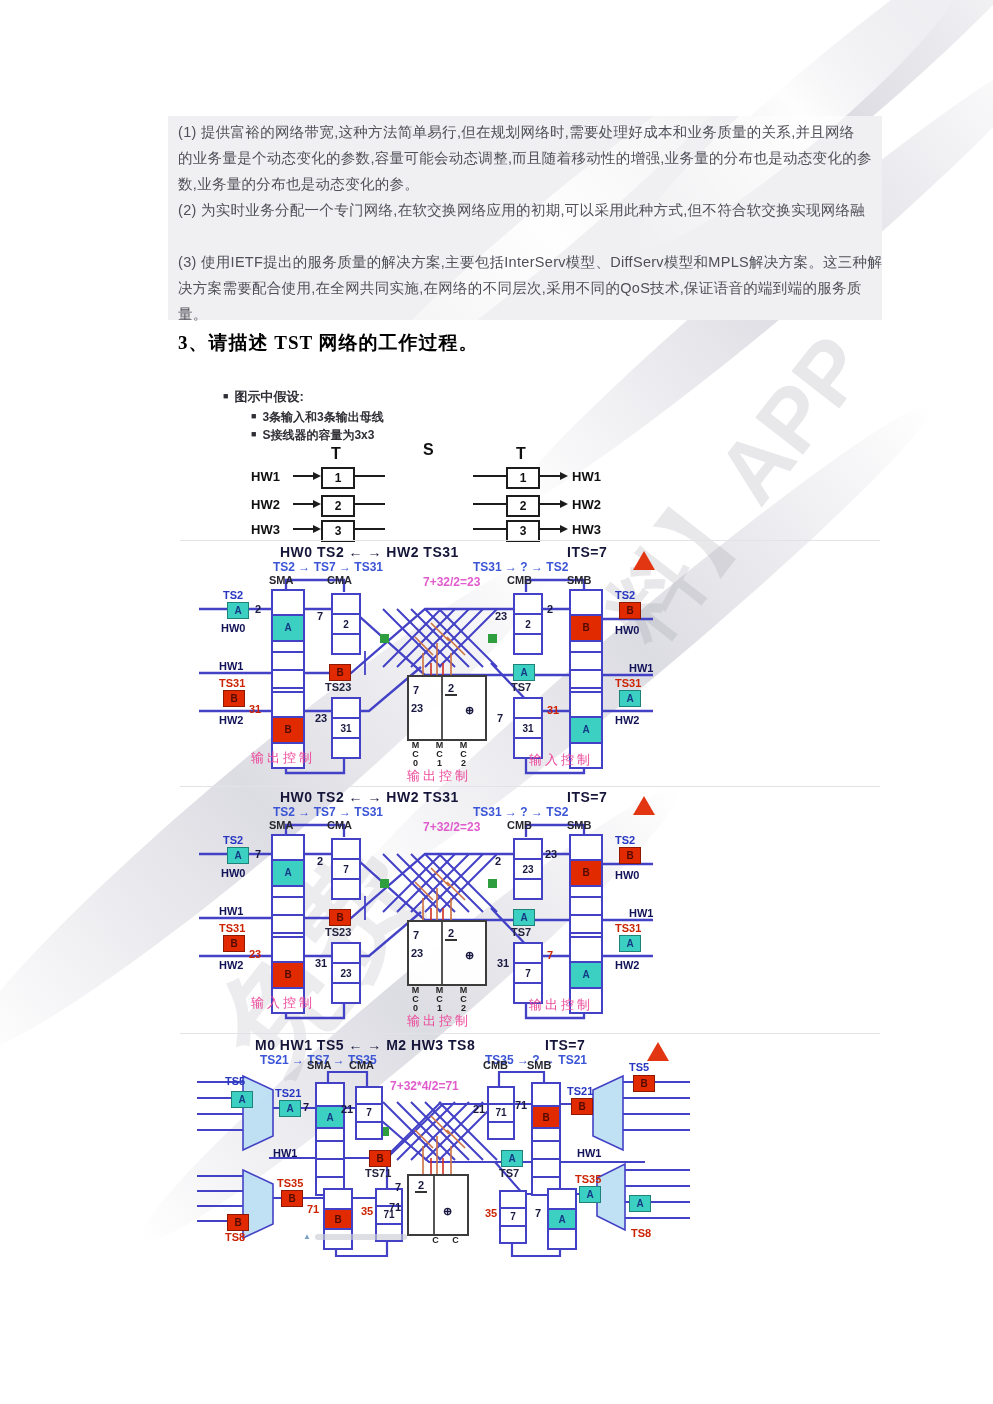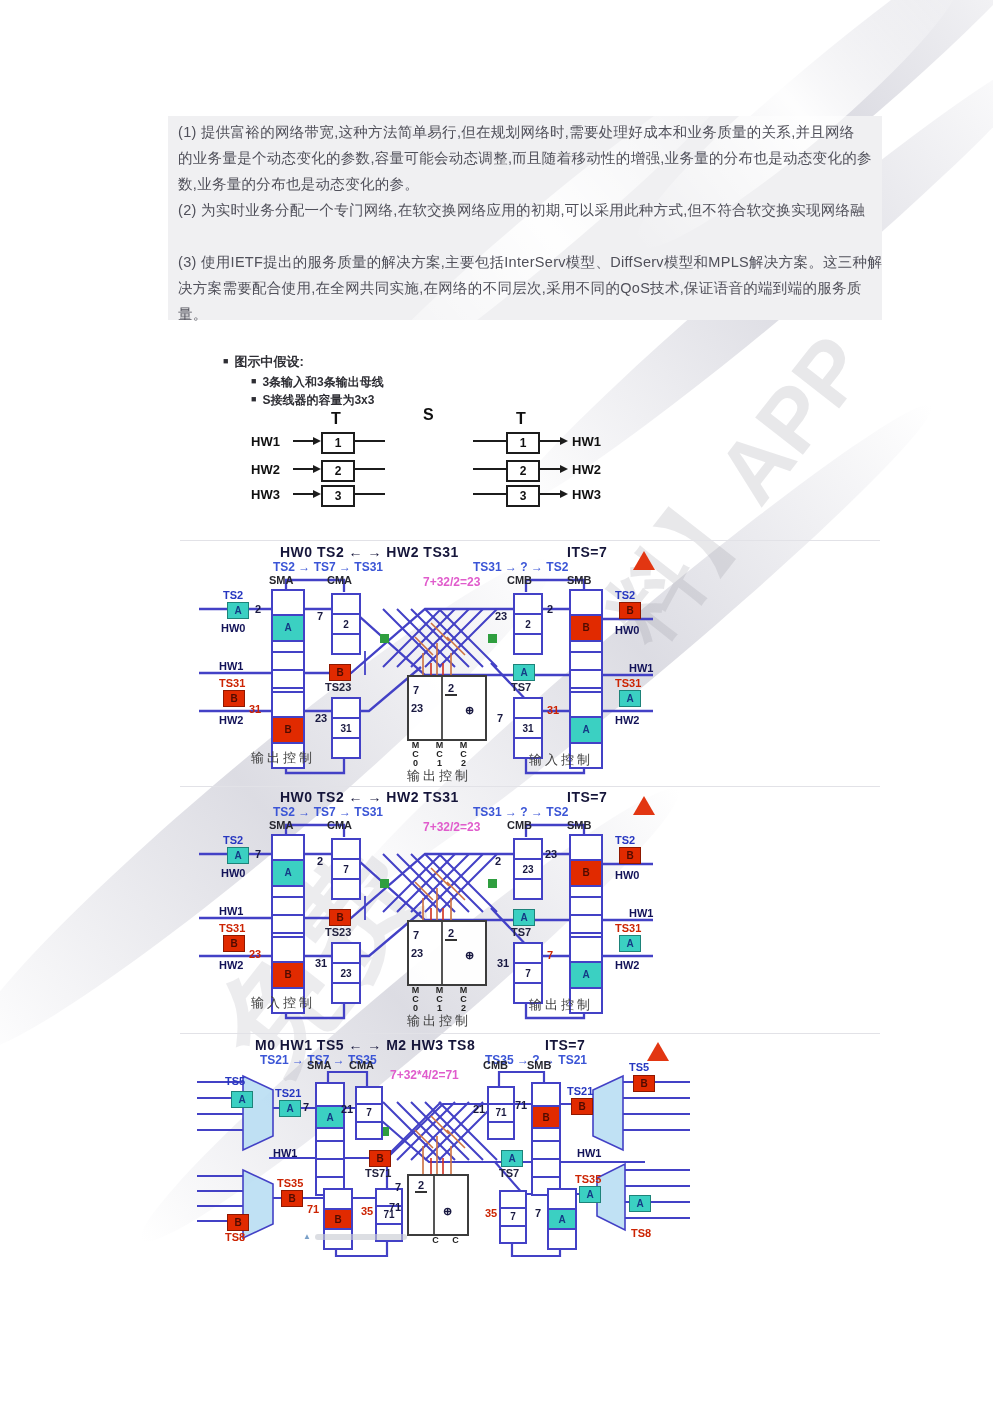--- a/index.html
+++ b/index.html
@@ -14,21 +14,21 @@
     transform:rotate(-52deg);white-space:nowrap;font-family:"Liberation Sans",sans-serif;}
   
   .graypanel{position:absolute;left:168px;top:116px;width:714px;height:204px;background:#f0f0f2;}
   .pline{position:absolute;left:178px;font:14.5px/1.4 "Liberation Sans",sans-serif;color:#50505a;
     letter-spacing:.3px;white-space:nowrap;}
   .question{position:absolute;left:178px;top:332px;font:bold 19px/1.2 "Liberation Serif",serif;
     color:#000;letter-spacing:1px;white-space:nowrap;}
   
   .sep{position:absolute;left:180px;width:700px;height:1px;background:#e2e2e7;}
   
-  .bdiag{position:absolute;left:215px;top:349px;width:460px;height:170px;text-decoration:underline;}
+  .bdiag{position:absolute;left:215px;top:384px;width:460px;height:170px;text-decoration:underline;}
   .bullet{position:absolute;font:bold 13px/1 "Liberation Sans",sans-serif;color:#2e2e34;white-space:nowrap;}
   .bullet .sq{font-size:9px;margin-right:6px;vertical-align:2px;}
   .sub{font-size:12px;}
   .bigT{position:absolute;font:bold 16px/1 "Liberation Sans",sans-serif;color:#101010;}
   .bx{position:absolute;width:30px;height:18px;border:2px solid #1c1c1c;background:#fff;
     font:bold 12px/18px "Liberation Sans",sans-serif;text-align:center;color:#101010;}
   .bhw{position:absolute;font:bold 13px/1 "Liberation Sans",sans-serif;color:#101010;}
   .s33{position:absolute;left:170px;top:76px;width:86px;height:72px;border:2px solid #1c1c1c;background:#fff;
     font:bold 15px/72px "Liberation Sans",sans-serif;text-align:center;color:#101010;letter-spacing:2px;}
   
@@ -52,21 +52,21 @@
   .cell{flex:1;border-top:2px solid #4341c6;display:flex;align-items:center;justify-content:center;
     font:bold 10px "Liberation Sans",sans-serif;color:#181840;}
   .cell:first-child{border-top:none;}
   .fillA{background:#3bd0c2;color:#143a86;}
   .fillB{background:#e12a00;color:#4f0b00;}
   .sbox{position:absolute;border:2px solid #3c3c3c;background:rgba(255,255,255,.94);}
   .sdiv{position:absolute;top:0;bottom:0;width:2px;background:#555;}
   .u2{border-bottom:2px solid #333;padding:0 3px;}
   .mc{position:absolute;width:9px;font:bold 9px/9px "Liberation Sans",sans-serif;color:#222;
     word-break:break-all;text-align:center;}
-  .cap{position:absolute;font:13px/1 "Liberation Sans",sans-serif;color:#404040;letter-spacing:3px;white-space:nowrap;}
+  .cap{position:absolute;font:13px/1 "Liberation Sans",sans-serif;color:#ec4899;letter-spacing:3px;white-space:nowrap;}
   .tri{position:absolute;width:0;height:0;border-left:11px solid transparent;border-right:11px solid transparent;
     border-bottom:19px solid #e23612;}
   .fineprint{position:absolute;height:6px;border-radius:3px;background:#c9ccd4;opacity:.65;}
   .logotri{position:absolute;font-size:8px;color:#7aa0c8;}
 </style>
 </head>
 <body>
 
 <div id="page">
 
@@ -83,20 +83,21 @@
     <div class="streak w" style="left:120px;top:90px;width:520px;height:50px"></div>
   </div>
   <div class="pline" style="top:122px">(1) 提供富裕的网络带宽,这种方法简单易行,但在规划网络时,需要处理好成本和业务质量的关系,并且网络</div>
   <div class="pline" style="top:148px">的业务量是个动态变化的参数,容量可能会动态调整,而且随着移动性的增强,业务量的分布也是动态变化的参</div>
   <div class="pline" style="top:174px">数,业务量的分布也是动态变化的参。</div>
   <div class="pline" style="top:200px">(2) 为实时业务分配一个专门网络,在软交换网络应用的初期,可以采用此种方式,但不符合软交换实现网络融</div>
   <div class="pline" style="top:252px">(3) 使用IETF提出的服务质量的解决方案,主要包括InterServ模型、DiffServ模型和MPLS解决方案。这三种解</div>
   <div class="pline" style="top:278px">决方案需要配合使用,在全网共同实施,在网络的不同层次,采用不同的QoS技术,保证语音的端到端的服务质</div>
   <div class="pline" style="top:304px">量。</div>
 
+  <div class="question">3、请描述 TST 网络的工作过程。</div>
 
   <div class="bdiag">
     <div class="bullet" style="left:8px;top:6px"><span class="sq">■</span><span>图示中假设:</span></div>
     <div class="bullet sub" style="left:36px;top:27px"><span class="sq">■</span><span>3条输入和3条输出母线</span></div>
     <div class="bullet sub" style="left:36px;top:45px"><span class="sq">■</span><span>S接线器的容量为3x3</span></div>
 
     <svg class="wire" width="460" height="170">
       <g stroke="#1c1c1c" stroke-width="2" fill="none">
         <path d="M78,92 H98 M138,92 H170 M258,92 H291 M323,92 H345"></path>
         <path d="M78,120 H98 M138,120 H170 M258,120 H291 M323,120 H345"></path>
@@ -442,21 +443,21 @@
           <path d="M246,120 V136 M258,120 V136"></path>
         </g>
       <rect x="195" y="89" width="9" height="9" fill="#2f9e3f"></rect>
         <rect x="303" y="89" width="9" height="9" fill="#2f9e3f"></rect>
     </svg>
 
     <div class="dtitle" style="left:70px;top:0">M0 HW1 TS5 ← → M2 HW3 TS8</div>
     <div class="dtitle" style="left:360px;top:0">ITS=7</div>
     <div class="route" style="left:75px;top:16px">TS21 → TS7 → TS35</div>
     <div class="route" style="left:300px;top:16px">TS35 → ? → TS21</div>
-    <div class="formula" style="left:205px;top:31px">7+32*4/2=71</div>
+    <div class="formula" style="left:205px;top:42px">7+32*4/2=71</div>
     <div class="tri" style="left:462px;top:4px"></div>
 
     <div class="memlbl" style="left:122px;top:22px">SMA</div>
     <div class="memlbl" style="left:164px;top:22px">CMA</div>
     <div class="memlbl" style="left:298px;top:22px">CMB</div>
     <div class="memlbl" style="left:342px;top:22px">SMB</div>
 
     <div class="tag c-blue" style="left:40px;top:38px">TS5</div>
     <div class="abox" style="left:46px;top:53px">A</div>
     <div class="tag c-blue" style="left:90px;top:50px">TS21</div>

